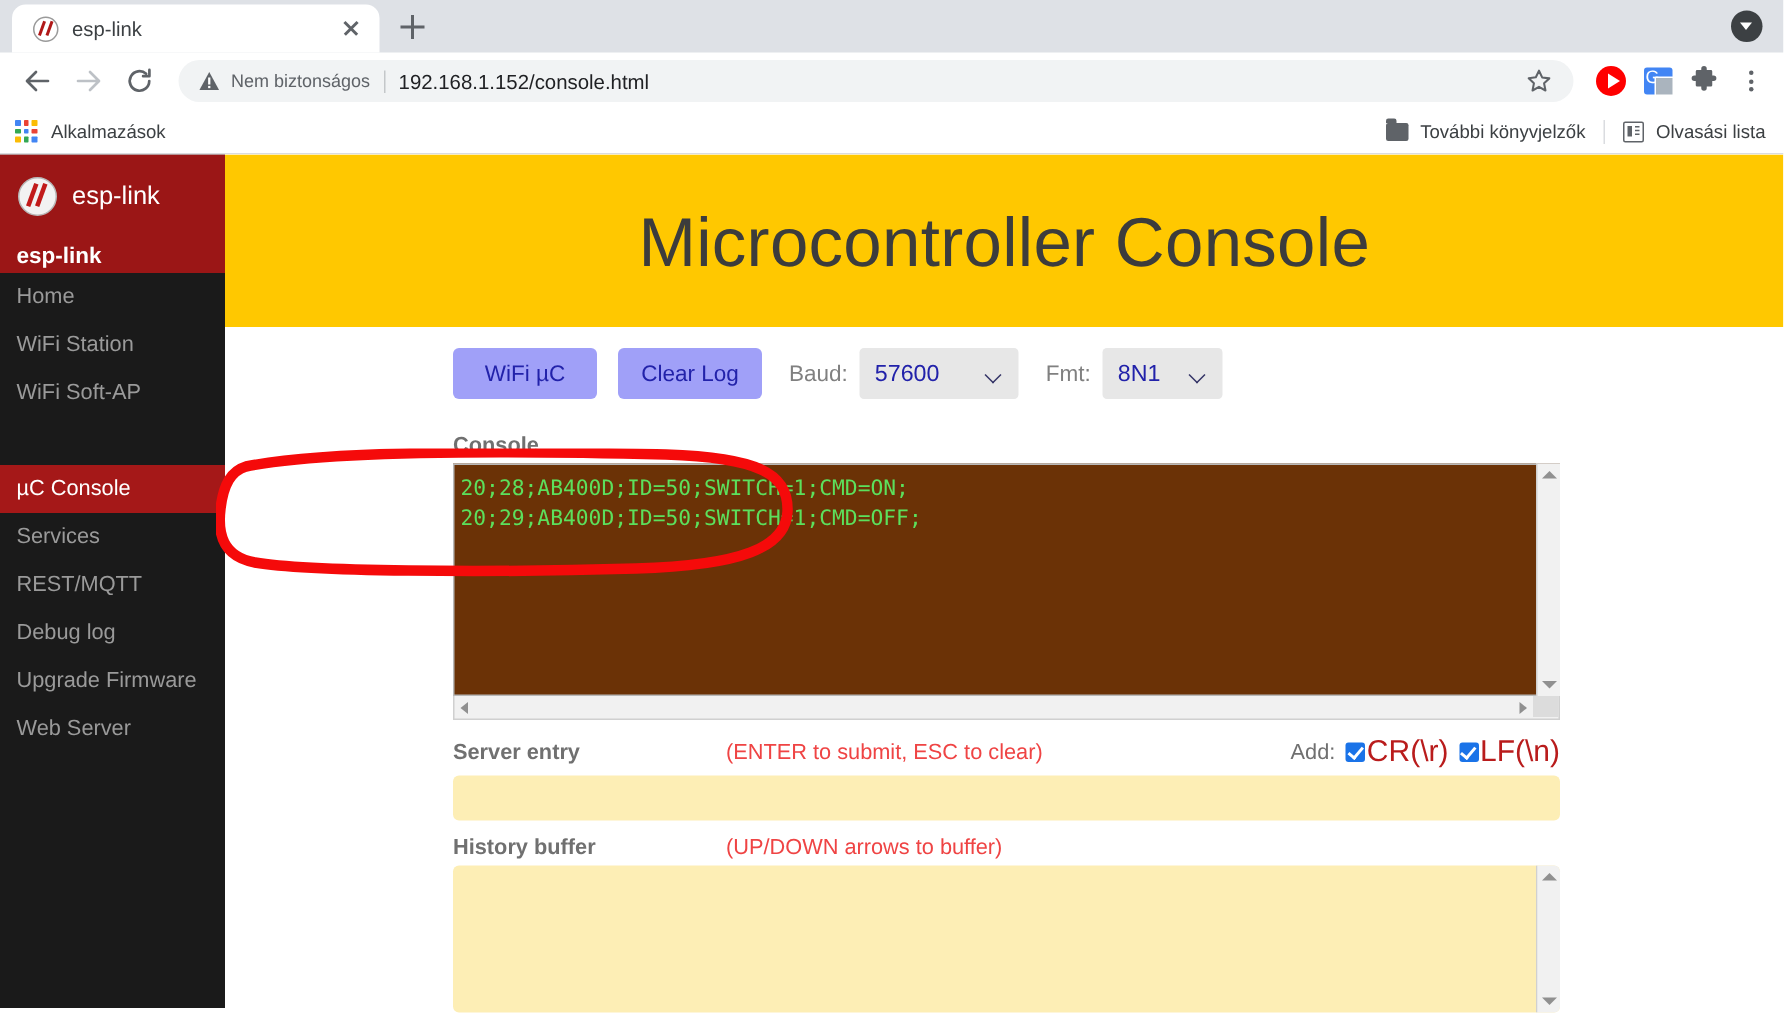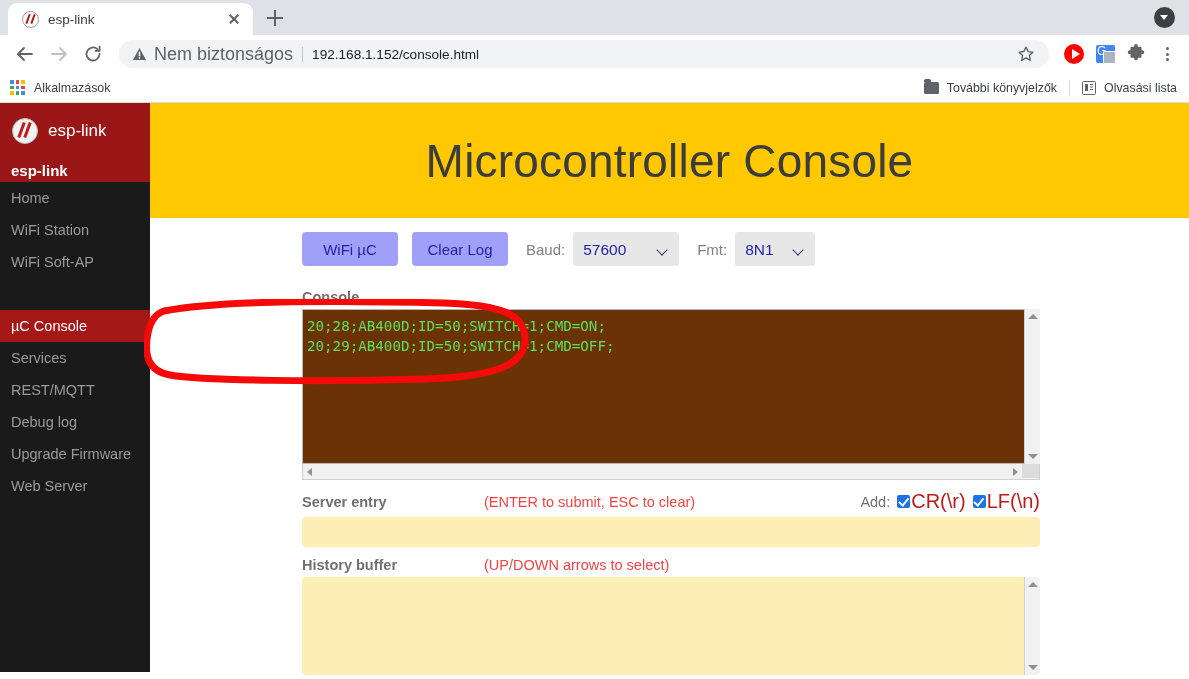--- a/index.html
+++ b/index.html
@@ -99,21 +99,21 @@
 
   .omnibox {
     flex: 1 1 auto; height: 28px;
     background: #f1f3f4; border-radius: 14px;
     margin: 0 7px; display: flex; align-items: center;
     padding: 0 12px 0 13px;
     min-width: 0;
   }
   .warn-icon { width: 15px; height: 14px; flex: 0 0 auto; }
   .not-secure {
-    font-size: 18px; color: #5f6368; margin-left: 7px;
+    font-size: 12px; color: #5f6368; margin-left: 7px;
     white-space: nowrap;
   }
   .om-sep {
     width: 1px; height: 15px; background: #c4c7c9;
     margin: 0 9px; flex: 0 0 auto;
   }
   .om-url {
     font-size: 13.6px; color: #202124;
     white-space: nowrap; overflow: hidden;
     flex: 1 1 auto;
@@ -606,21 +606,21 @@
               <span class="box"></span>
               <span>LF(\n)</span>
             </label>
           </span>
         </div>
 
         <input class="entry" type="text" placeholder="" style="">
 
         <div class="labelrow">
           <span class="lr-title">History buffer</span>
-          <span class="lr-hint">(UP/DOWN arrows to select)</span>
+          <span class="lr-hint">(UP/DOWN arrows to buffer)</span>
         </div>
 
         <div class="history-wrap">
           <textarea class="history" style=""></textarea>
           <div class="vscroll" style="right:0;top:0;height:98px;border-radius:0 4px 4px 0;">
             <span class="arr up"></span>
             <span class="arr down"></span>
           </div>
         </div>
 

